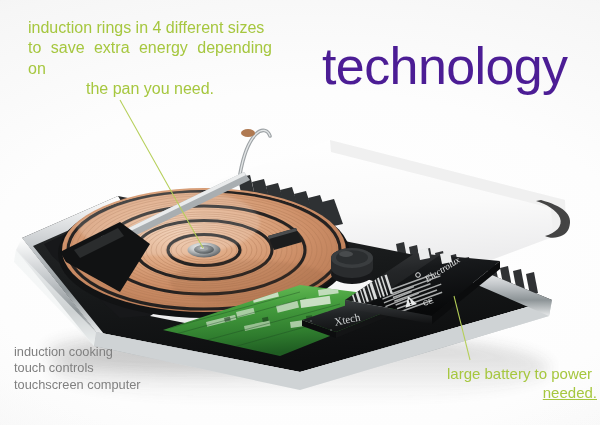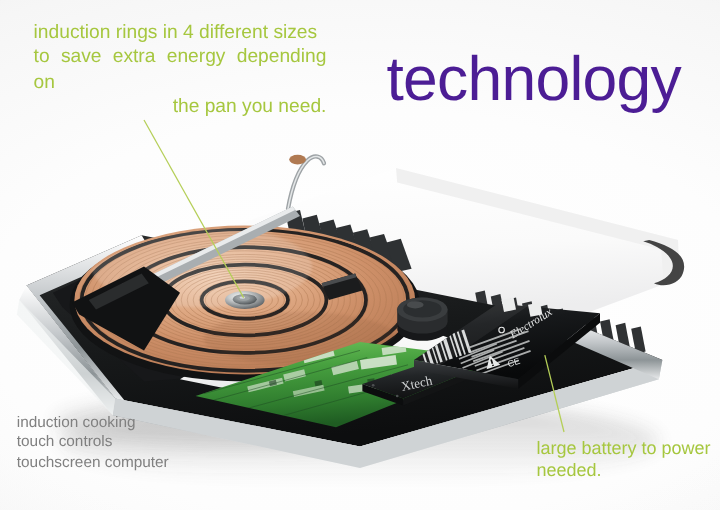--- a/index.html
+++ b/index.html
@@ -21,24 +21,24 @@
     position:absolute;inset:0;
     background:radial-gradient(130% 110% at 50% 45%, rgba(255,255,255,0) 55%, rgba(200,200,200,.18) 100%);
   }
 
   
   .ann{position:absolute;line-height:1.27;}
   .ann-green{color:#a6c73f;}
   .ann-gray{color:#808080;}
 
   #ann-coil{left:28px;top:18px;width:244px;font-size:16px;text-align:justify;}
-  #ann-coil .last{text-align:right;}
+  #ann-coil .last{text-align:center;}
   #ann-controls{left:14px;top:344px;width:210px;font-size:12.8px;}
   #ann-battery{left:447px;top:364px;width:150px;font-size:15px;text-align:justify;}
-  #ann-battery .last{text-align:left;}
+  #ann-battery .last{text-align:right;text-decoration:underline;}
 
   #title-technology{
     position:absolute;left:322px;top:36px;
     font-size:52px;color:#4c1d95;letter-spacing:-.6px;font-weight:300;text-align:right;
   }
 
   
   .art{position:absolute;left:0;top:0;width:600px;height:425px;}
 </style>
 </head>

